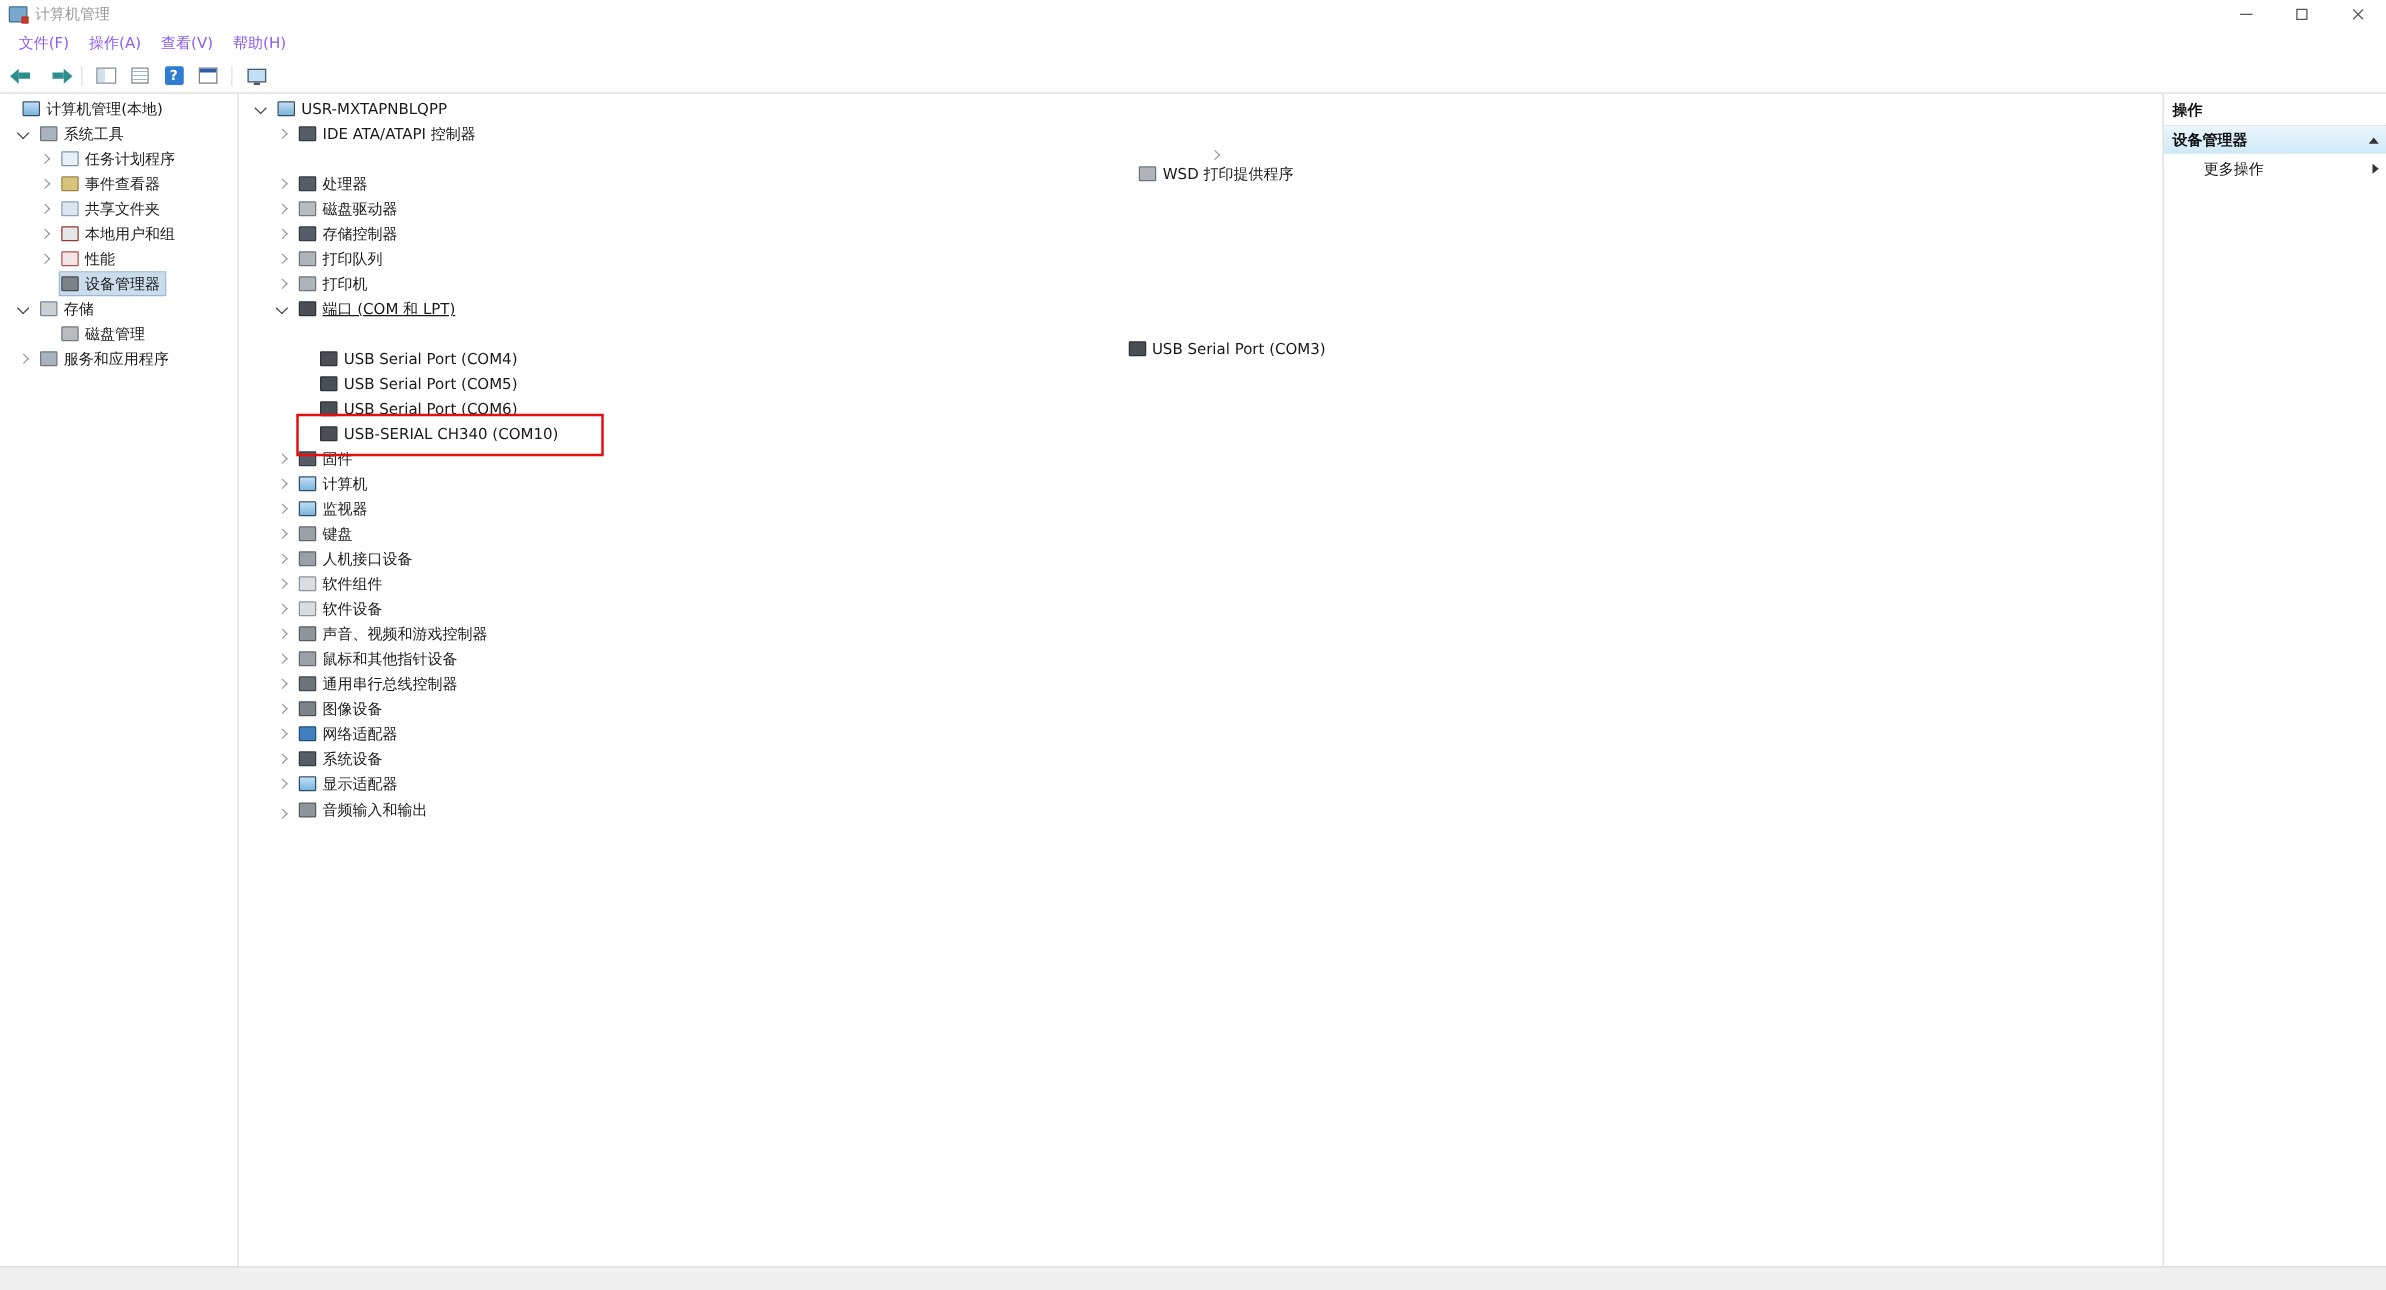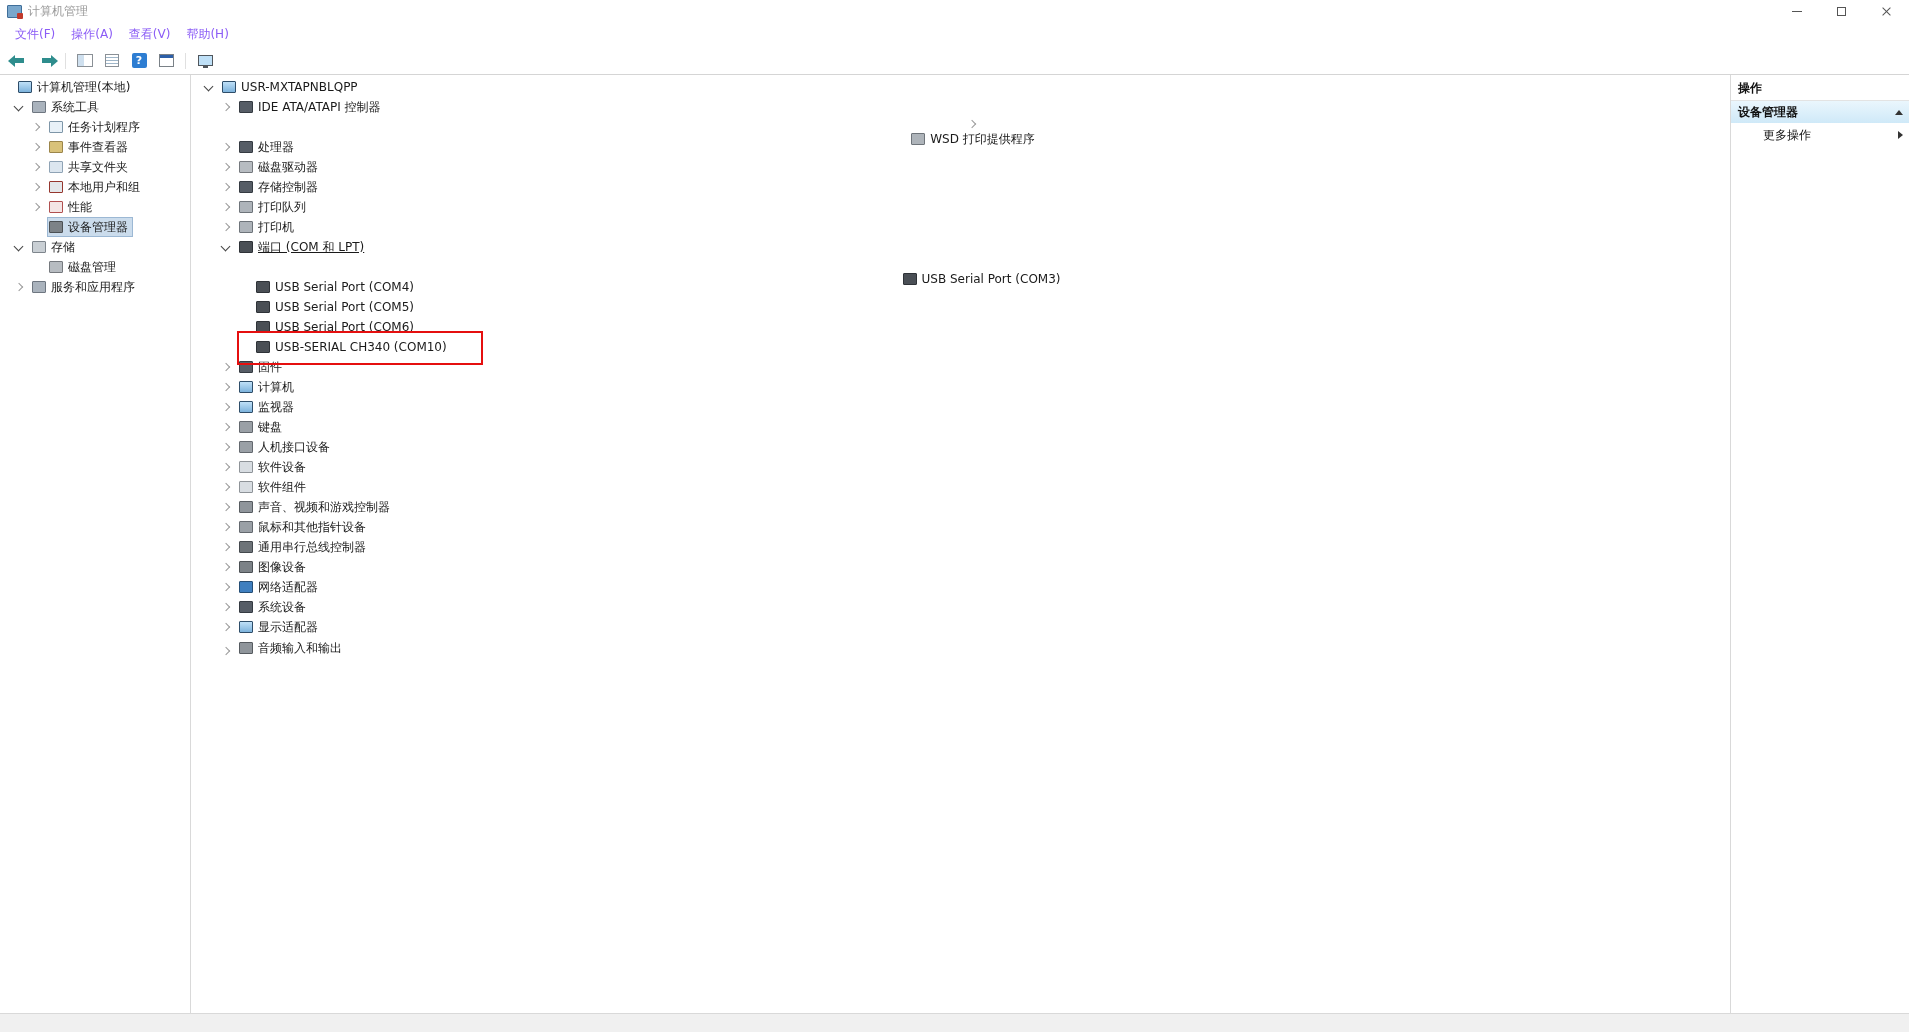--- a/index.html
+++ b/index.html
@@ -358,29 +358,29 @@
           <div class="tree-row" style="padding-left: 28px;">
             <span class="chev collapsed"></span>
             <span class="row-body">
               <span class="ticon" data-icon="hid"></span>
               <span class="tree-label">人机接口设备</span>
             </span>
           </div>
           <div class="tree-row" style="padding-left: 28px;">
             <span class="chev collapsed"></span>
             <span class="row-body">
+              <span class="ticon" data-icon="software-component"></span>
+              <span class="tree-label">软件组件</span>
+            </span>
+          </div>
+          <div class="tree-row" style="padding-left: 28px;">
+            <span class="chev collapsed"></span>
+            <span class="row-body">
               <span class="ticon" data-icon="software-device"></span>
               <span class="tree-label">软件设备</span>
-            </span>
-          </div>
-          <div class="tree-row" style="padding-left: 28px;">
-            <span class="chev collapsed"></span>
-            <span class="row-body">
-              <span class="ticon" data-icon="software-component"></span>
-              <span class="tree-label">软件组件</span>
             </span>
           </div>
           <div class="tree-row" style="padding-left: 28px;">
             <span class="chev collapsed"></span>
             <span class="row-body">
               <span class="ticon" data-icon="sound-controller"></span>
               <span class="tree-label">声音、视频和游戏控制器</span>
             </span>
           </div>
           <div class="tree-row" style="padding-left: 28px;">

